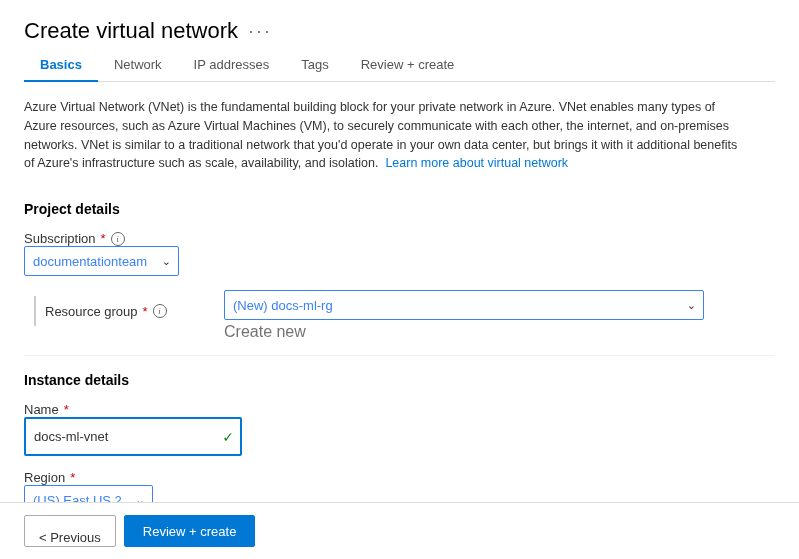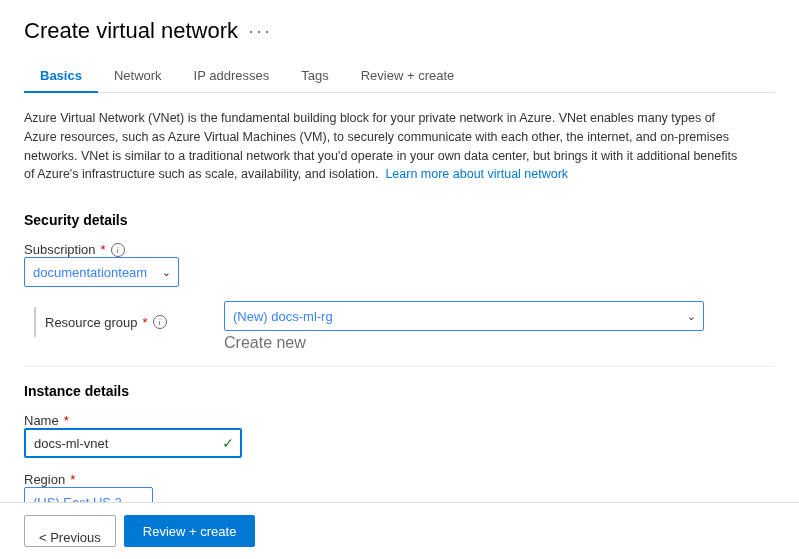--- a/index.html
+++ b/index.html
@@ -20,21 +20,21 @@
     }
 
     .header {
       padding: 18px 24px 0 24px;
     }
 
     .page-title-row {
       display: flex;
       align-items: center;
       gap: 10px;
-      margin-bottom: 16px;
+      margin-bottom: 5px;
     }
 
     .page-title {
       font-size: 22px;
       font-weight: 300;
       color: #000;
     }
 
     .more-options {
       font-size: 18px;
@@ -161,21 +161,21 @@
       font-size: 11px;
     }
 
     .text-input {
       width: 100%;
       padding: 5px 30px 5px 8px;
       border: 2px solid #0078d4;
       border-radius: 2px;
       font-size: 13px;
       color: #333;
-      height: 30px;
+      height: 39px;
       outline: none;
     }
 
     .input-valid-icon {
       position: absolute;
       right: 8px;
       top: 50%;
       transform: translateY(-50%);
       color: #107c10;
       font-size: 14px;
@@ -297,21 +297,21 @@
     </div>
   </div>
 
   <div class="content">
 
     <p class="description-text">
       <span>Azure Virtual Network (VNet) is the fundamental building block for your private network in Azure. VNet enables many types of Azure resources, such as Azure Virtual Machines (VM), to securely communicate with each other, the internet, and on-premises networks. VNet is similar to a traditional network that you'd operate in your own data center, but brings it with it additional benefits of Azure's infrastructure such as scale, availability, and isolation.</span>
       &nbsp;<a href="#">Learn more about virtual network</a>
     </p>
 
-    <div class="section-title">Security details</div>
+    <div class="section-title">Project details</div>
 
     <div class="form-group">
       <div class="form-label">
         <span>Subscription</span>
         <span class="required-star">*</span>
         <span class="info-icon">i</span>
       </div>
       <div class="form-control-wrapper">
         <div class="select-wrapper">
           <select class="select-field">

